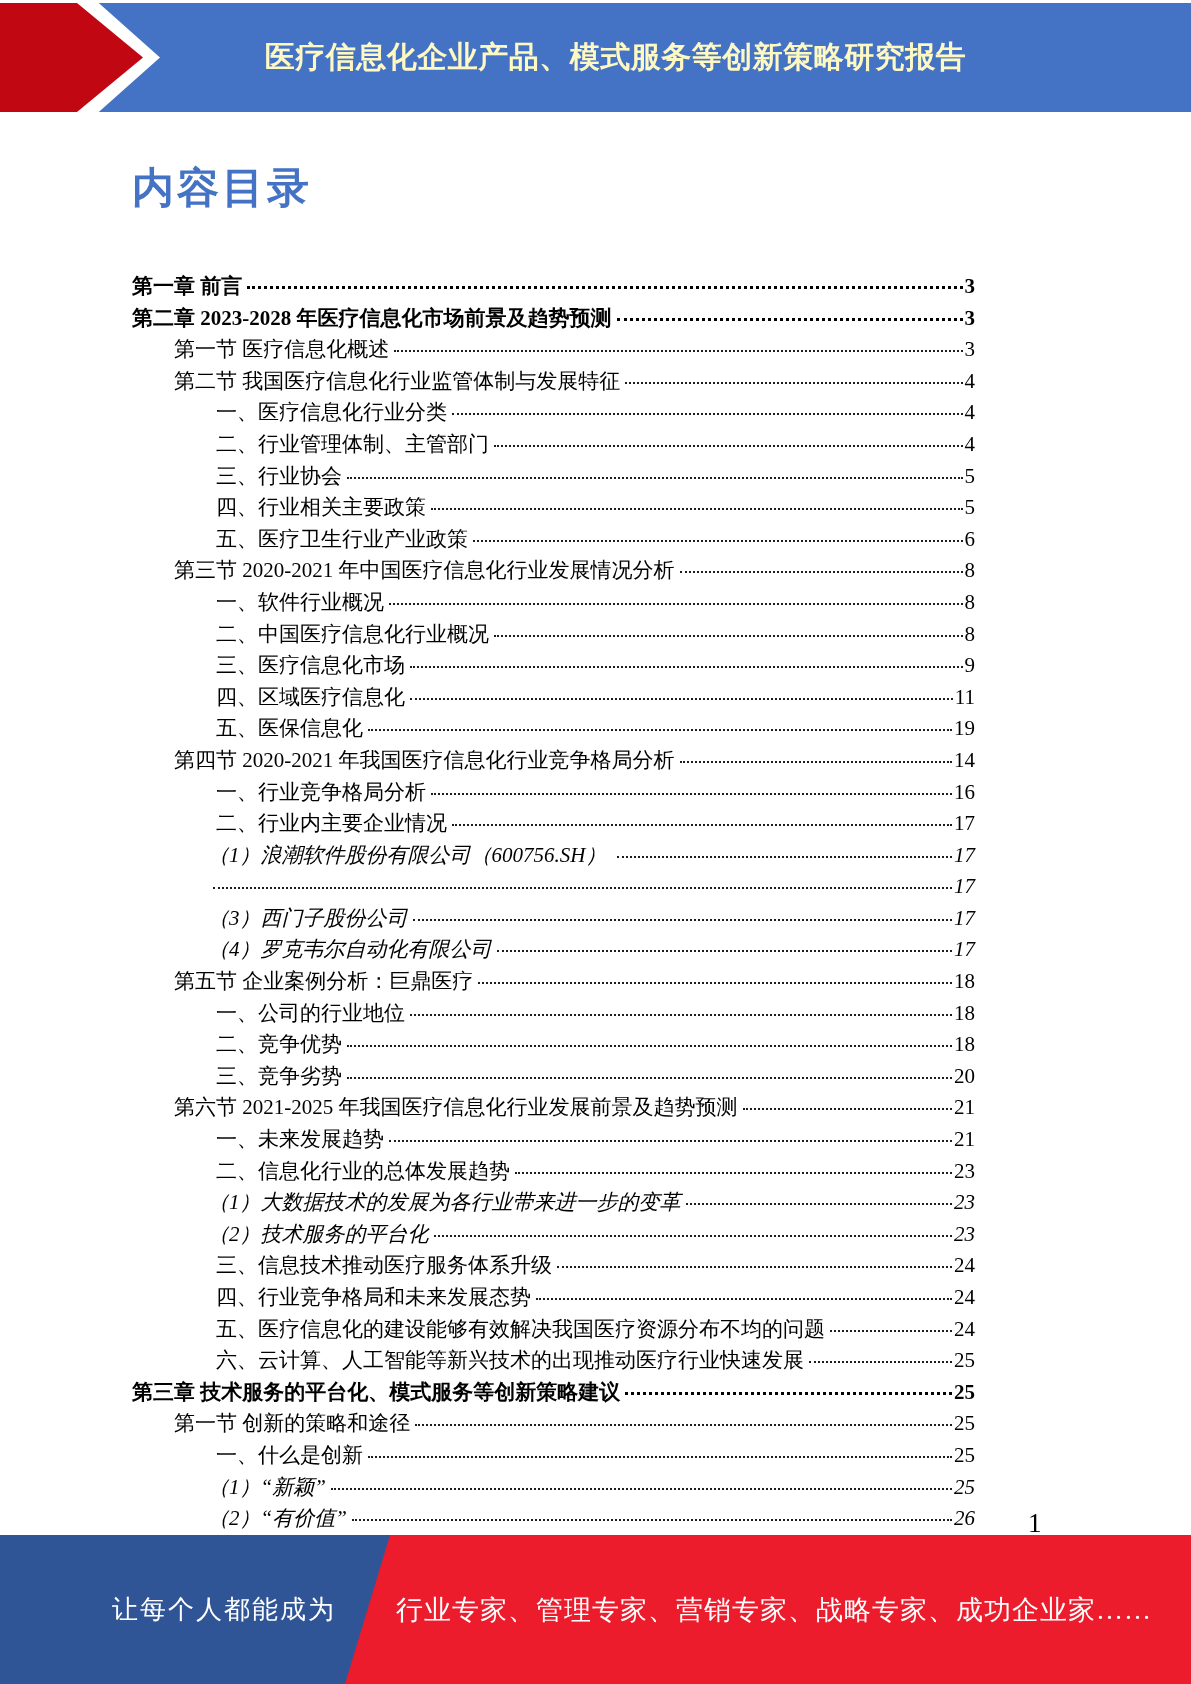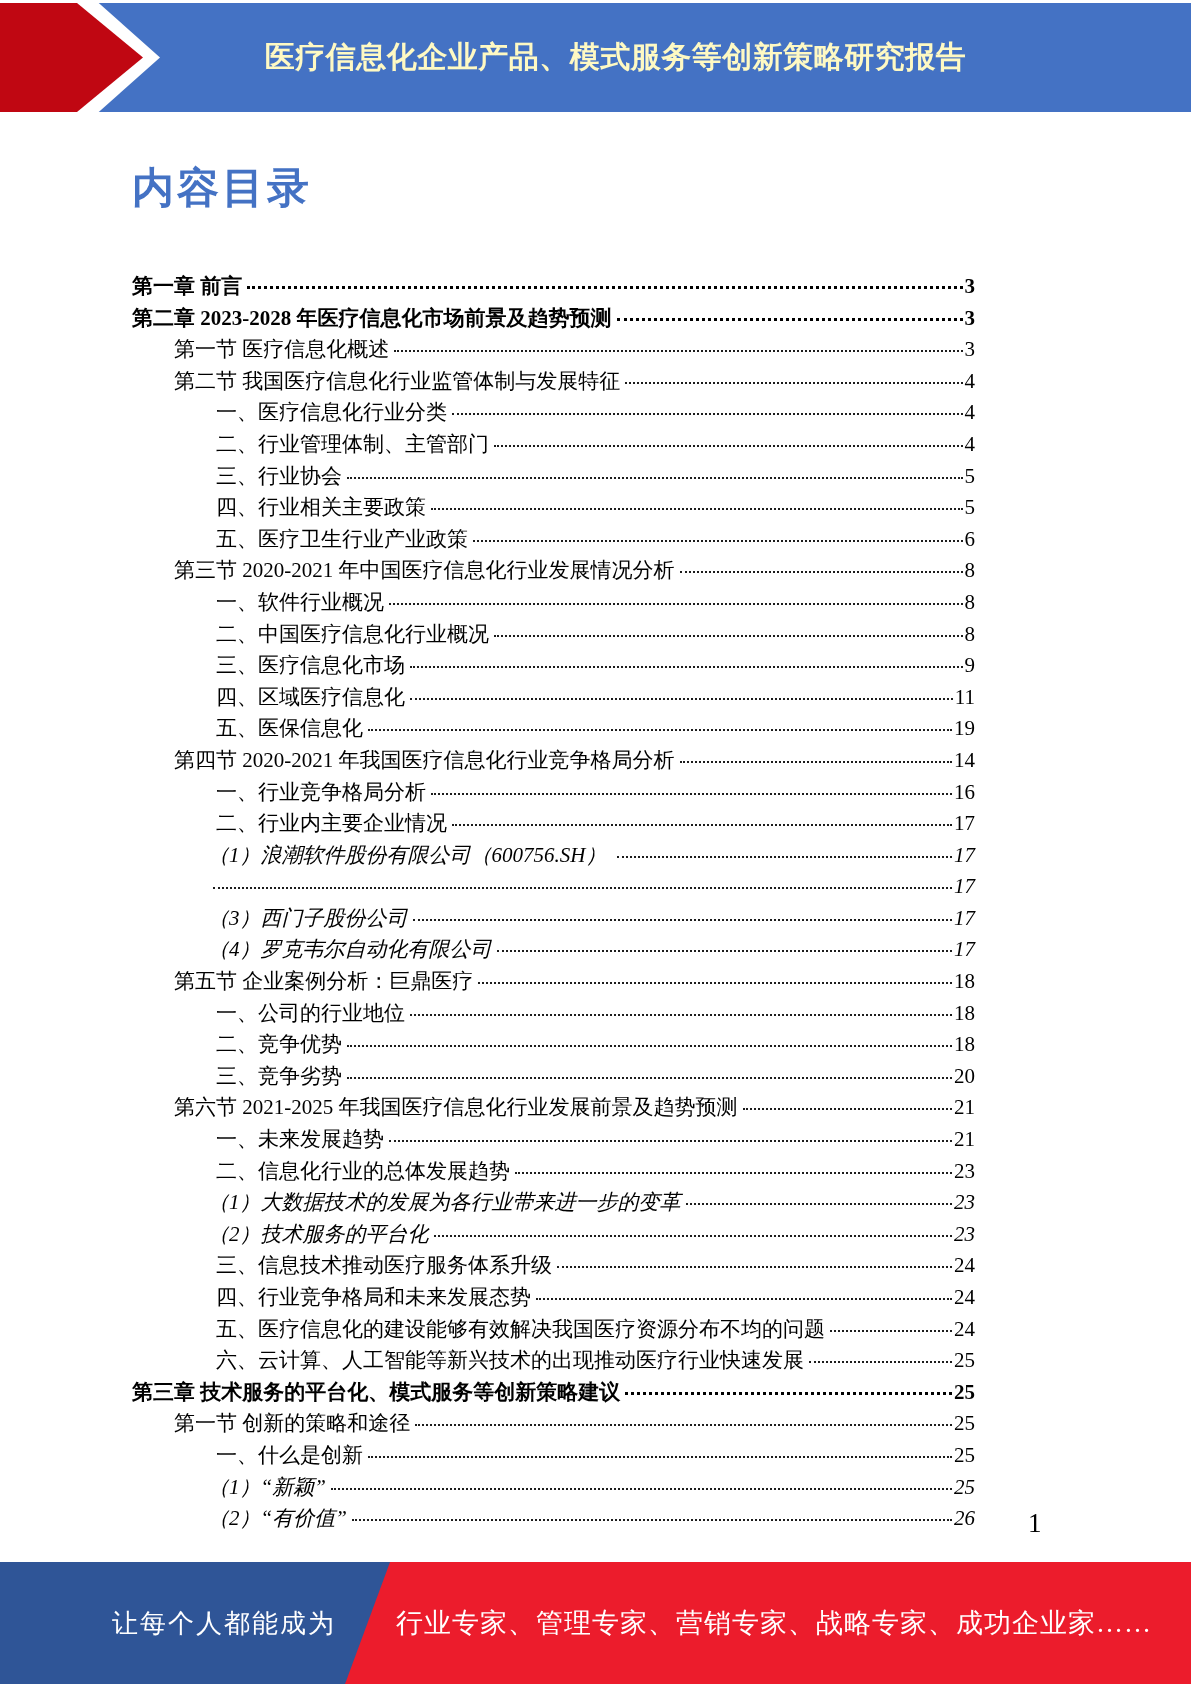--- a/index.html
+++ b/index.html
@@ -70,21 +70,21 @@
 
   
   .folio {
     position:absolute; top:1508px; left:1028px;
     font-size:27px;
   }
 
   
   .footer {
     position:absolute; left:0; bottom:0;
-    width:1191px; height:122px;
+    width:1191px; height:149px;
     background:#EC1C2C;
   }
   .footer-blue {
     position:absolute; inset:0;
     background:#2F5597;
     clip-path:polygon(0 0, 32.75% 0, 28.97% 100%, 0 100%);
   }
   .footer-left-text {
     position:absolute; top:0; right:855px; height:100%;
     display:flex; align-items:center;

